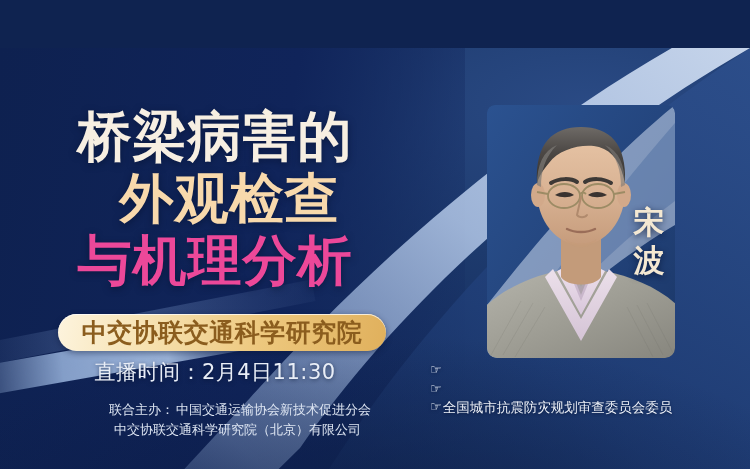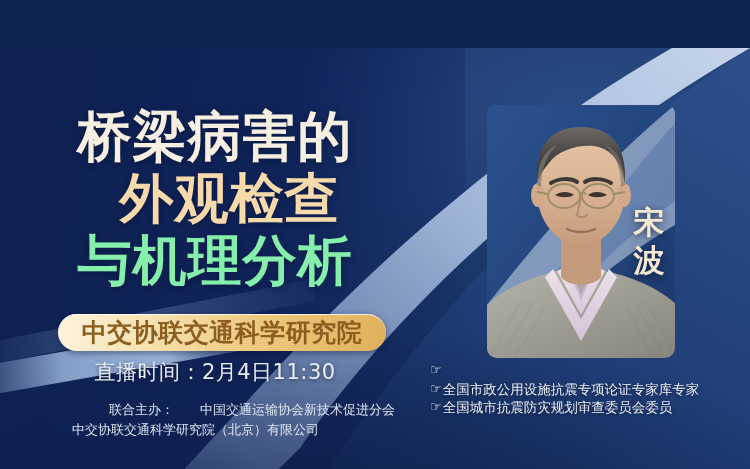--- a/index.html
+++ b/index.html
@@ -93,21 +93,21 @@
     font-family: "DejaVu Sans", "Liberation Sans", sans-serif;
     font-weight: 700;
     font-size: 54px;
     line-height: 62px;
     letter-spacing: 1px;
     white-space: nowrap;
     text-shadow: 0 2px 7px rgba(5,16,44,0.55);
   }
   .t-line.l1 { color: #f7efe2; }
   .t-line.l2 { color: #f8d9ac; padding-left: 29px; }
-  .t-line.l3 { color: #86efac; }
+  .t-line.l3 { color: #ec4899; }
 
   
   .badge {
     position: absolute;
     left: 58px;
     top: 266px;
     width: 328px;
     height: 37px;
     border-radius: 19px;
     background: linear-gradient(102deg, #fdf4de 0%, #f7e3b4 26%, #edc87e 62%, #e0b05c 100%);
@@ -143,29 +143,29 @@
   .organizers {
     position: absolute;
     left: 0;
     top: 352px;
     width: 440px;
     color: #dde5f2;
     font-family: "DejaVu Sans", "Liberation Sans", sans-serif;
     font-size: 13px;
     line-height: 20px;
   }
-  .org-row { display: flex; gap: 24px; }
+  .org-row { display: flex; }
   .org-label {
     width: 174px;
     text-align: right;
     padding-right: 2px;
     white-space: nowrap;
   }
   .org-value { white-space: nowrap; }
-  .org-indent { padding-left: 72px; white-space: nowrap; }
+  .org-indent { padding-left: 114px; white-space: nowrap; }
 
   
   .speaker-name {
     position: absolute;
     left: 629px;
     top: 155px;
     width: 40px;
     color: #f4e8d2;
     font-family: "DejaVu Sans", "Liberation Sans", sans-serif;
     font-weight: 600;
@@ -344,21 +344,20 @@
     <div>宋</div>
     <div>波</div>
   </div>
 
   <div class="credentials">
     <div class="cred-item">
       <span class="cred-bullet">☞</span>
     </div>
     <div class="cred-item">
       <span class="cred-bullet">☞</span>
-      <span>全国市政公用设施抗震专项论证专家库专家</span>
     </div>
     <div class="cred-item">
       <span class="cred-bullet">☞</span>
       <span>全国城市抗震防灾规划审查委员会委员</span>
     </div>
   </div>
 
 </div>
 
 </body></html>

